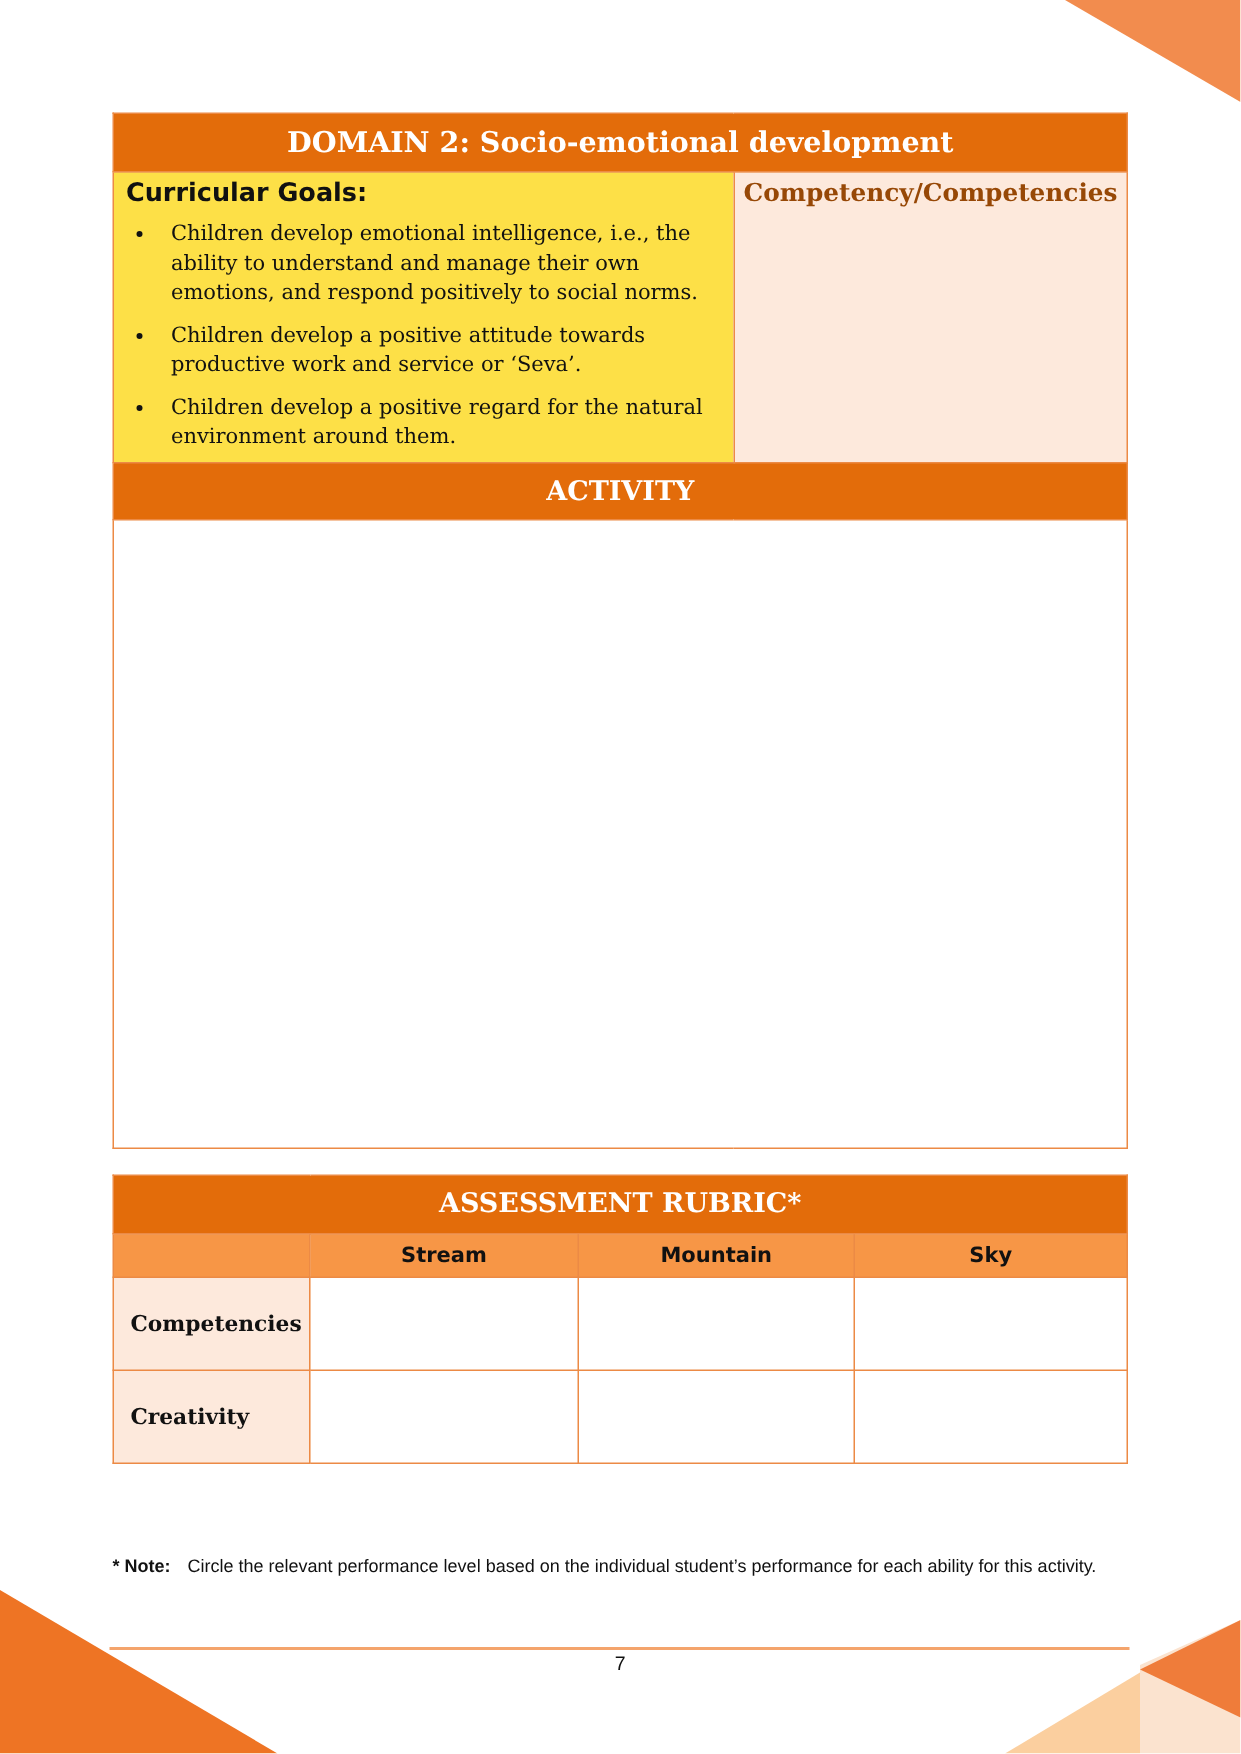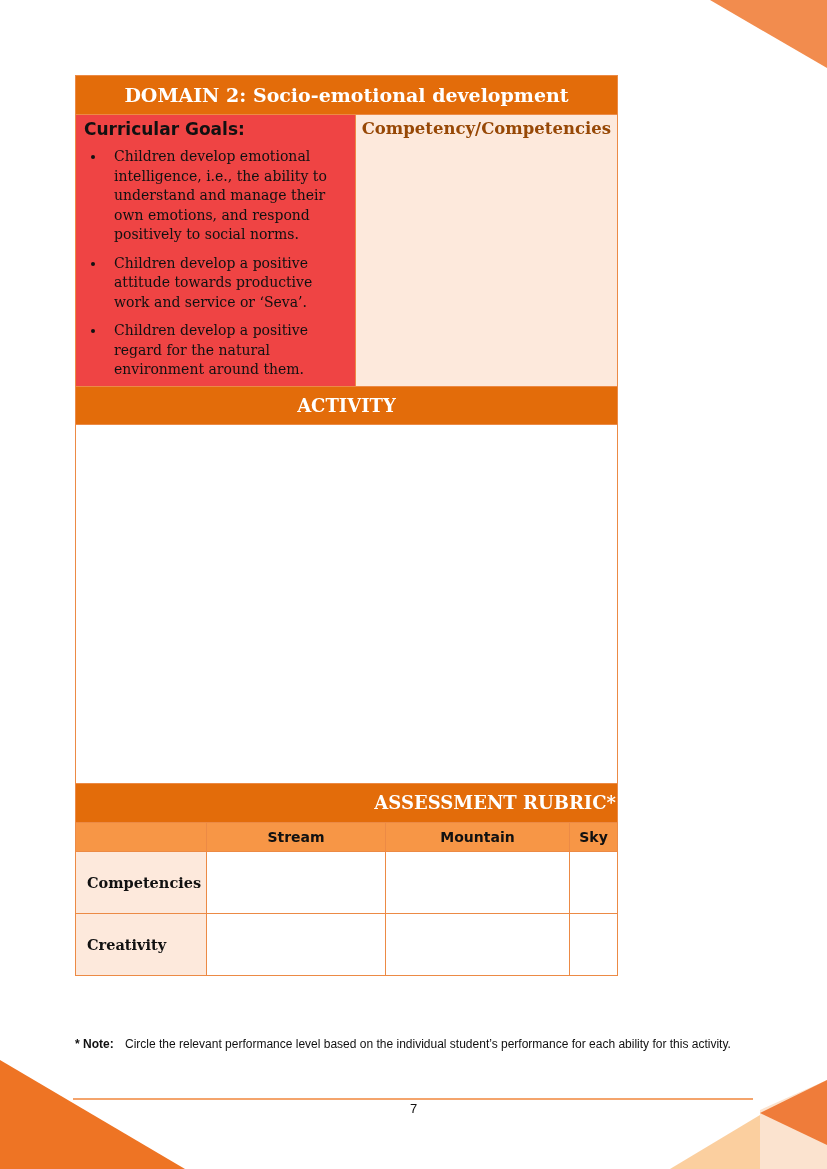--- a/index.html
+++ b/index.html
@@ -1,33 +1,33 @@
 <!DOCTYPE html>
 <html><head>
 <meta charset="utf-8">
 <style>
   html, body { margin:0; padding:0; }
   body { width:827px; height:1169px; position:relative; background:#ffffff; overflow:hidden;
          font-family:"DejaVu Serif", serif; color:#111; }
   .deco { position:absolute; }
-  .tbl { position:absolute; left:75px; width:543px; border-collapse:collapse;border-radius:20px; }
+  .tbl { position:absolute; left:75px; width:677px; border-collapse:collapse;border-radius:20px; }
   .hdr { background:#e36c0a; color:#fff; font-weight:bold; text-align:center; }
   .border-o { border:1.5px solid #ec8a45; }
   #domain { top:75px; }
   #domain .title { height:36px; font-size:19px; line-height:36px; }
-  #domain .goals { background:#ef4444; vertical-align:top; padding:4px 8px 6px 8px; width:400px; }
+  #domain .goals { background:#fde047; vertical-align:top; padding:4px 8px 6px 8px; width:400px; }
   #domain .comp { background:#fde9dc; vertical-align:top; padding:4px 6px; color:#974806; font-weight:bold; font-size:16.5px; }
   .goals-title { font-family:"DejaVu Sans", sans-serif; font-weight:bold; font-size:17px; margin-bottom:8px; }
   ul.goals-list { margin:0; padding:0 0 0 22px; font-size:14px; line-height:19.5px; }
   ul.goals-list li { margin-bottom:9px; padding-left:8px; }
   ul.goals-list li:last-child { margin-bottom:0; }
   #activity-hdr { height:35px; font-size:18px; line-height:35px; }
   #activity-body { height:416px; background:#fff; }
   #rubric { top:783px; }
-  #rubric .title { height:36px; font-size:18px; line-height:36px;text-align:right; }
+  #rubric .title { height:36px; font-size:18px; line-height:36px; }
   #rubric .colhdr { background:#f79646; color:#111; font-weight:bold; font-size:14px; text-align:center; height:26px; font-family:"DejaVu Sans", sans-serif; }
   #rubric td.rowlbl { background:#fde9dc; font-weight:bold; font-size:14.5px; padding-left:11px; font-family:"DejaVu Serif", serif; }
   #rubric tr.row td { height:59px; }
   #rubric td { border:1.5px solid #ec8a45; }
   .note { position:absolute; left:75px; top:1035px; width:670px; font-size:12px; line-height:19px; font-family:"Liberation Sans", sans-serif; }
   .note-lbl { font-weight:bold; position:absolute; left:0; top:0; }
   .note-txt { margin-left:50px; display:block; }
   .footline { position:absolute; left:73px; top:1098px; width:680px; height:1.5px; background:#f4a46c; }
   .pagenum { position:absolute; left:0; width:827px; top:1101px; text-align:center; font-size:13px; font-family:"Liberation Sans", sans-serif; }
 </style>

